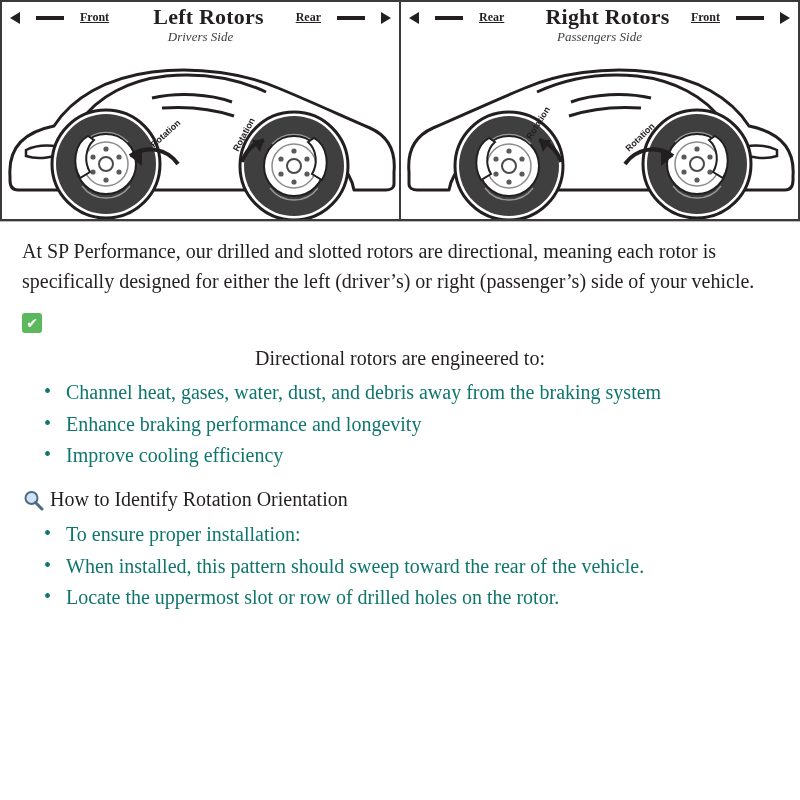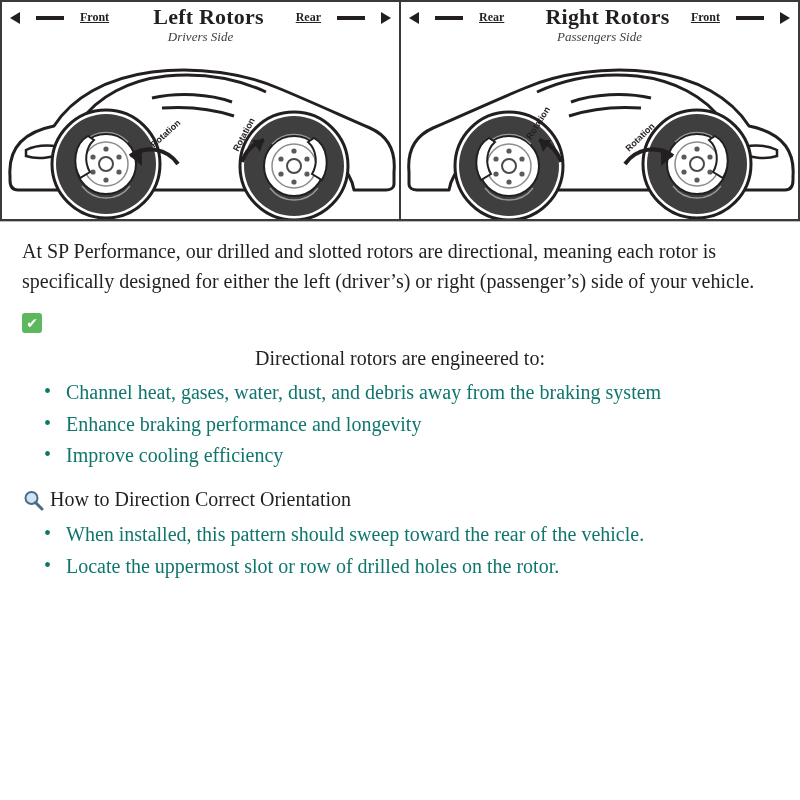--- a/index.html
+++ b/index.html
@@ -356,21 +356,22 @@
       <li>Improve cooling efficiency</li>
     </ul>
 
     <h3 class="subsection">
       <span class="magnifier">
         <svg width="22" height="22" viewBox="0 0 22 22">
           <circle cx="9.5" cy="9" r="6" fill="#cfe3f5" stroke="#4a6b86" stroke-width="2"></circle>
           <line x1="13.5" y1="13.5" x2="20" y2="20" stroke="#4a6b86" stroke-width="3" stroke-linecap="round"></line>
         </svg>
       </span>
-      <span>How to Direction Correct Orientation</span>
+      <span>How to Identify Rotation Orientation</span>
     </h3>
 
     <ul class="bullets">
+      <li>To ensure proper installation:</li>
       <li>When installed, this pattern should sweep toward the rear of the vehicle.</li>
       <li>Locate the uppermost slot or row of drilled holes on the rotor.</li>
     </ul>
   </div>
 </div>
 
 </body></html>

